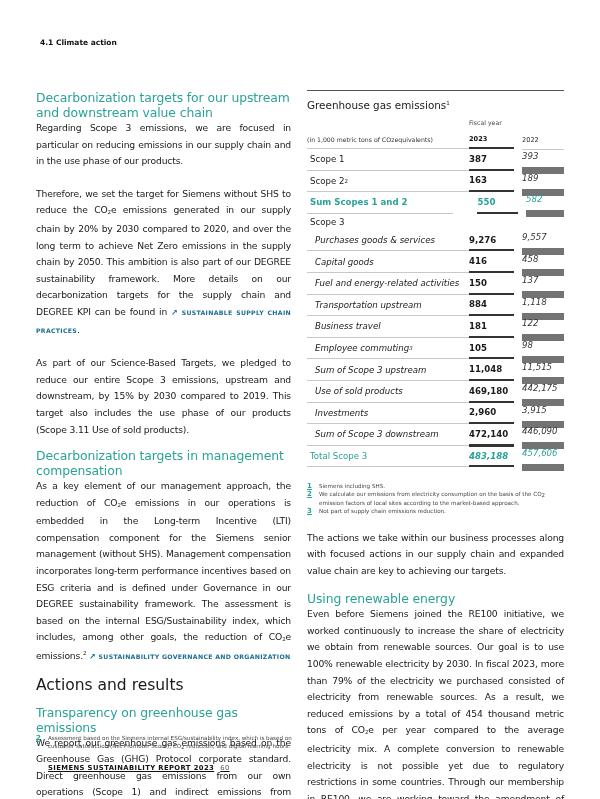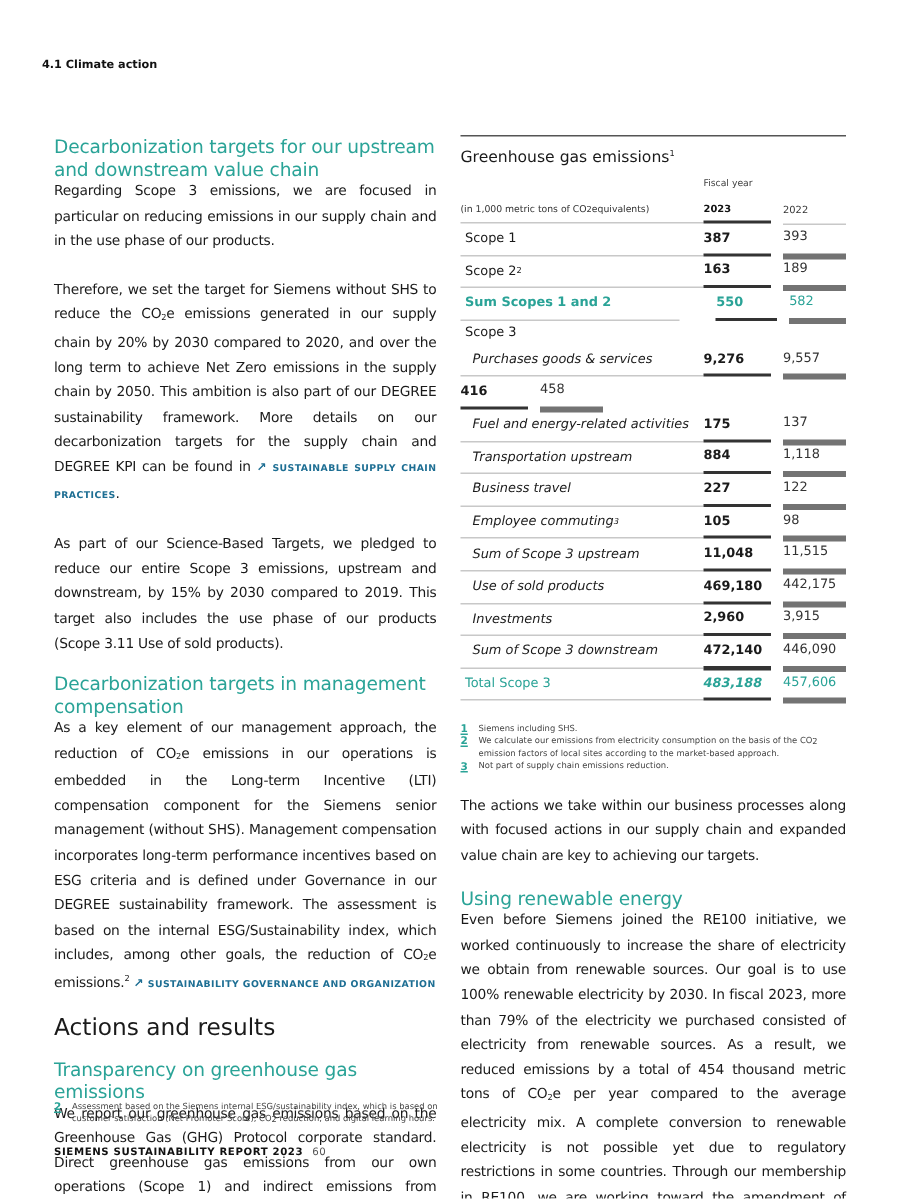--- a/index.html
+++ b/index.html
@@ -1,18 +1,18 @@
 <!DOCTYPE html>
 <html><head>
 <meta charset="utf-8">
 <style>
   html, body { margin: 0; padding: 0; background: #ffffff; }
   body { width: 600px; height: 799px; position: relative; overflow: hidden;
          font-family: "DejaVu Sans", "Liberation Sans", sans-serif; color: #1a1a1a; }
-  .section-label { position: absolute; left: 28px; top: 38px; font-size: 7.5px; font-weight: bold; color: #111; }
+  .section-label { position: absolute; left: 40px; top: 38px; font-size: 7.5px; font-weight: bold; color: #111; }
   .col { position: absolute; }
   .left { left: 36px; top: 90px; width: 255px; }
   .right { left: 307px; top: 90px; width: 257px; }
   h2.sub { font-weight: normal; color: #2aa397; font-size: 12.4px; line-height: 15px; margin: 0; letter-spacing: -0.1px; }
   h2.big { font-weight: normal; font-size: 15.5px; line-height: 19px; margin: 0; color: #1a1a1a; }
   p { margin: 0; font-size: 9.2px; line-height: 16.6px; text-align: justify; letter-spacing: -0.15px; }
   .link { color: #1d6e93; font-size: 6.2px; font-weight: bold; letter-spacing: 0.3px; text-transform: uppercase; }
   .link .arr { font-size: 8px; }
   sub { font-size: 5.5px; vertical-align: -1px; }
   sup { font-size: 5.5px; vertical-align: 4px; line-height: 0; }
@@ -20,41 +20,41 @@
   
   .tbl-wrap { border-top: 1px solid #555; padding-top: 8px; }
   .tbl-title { font-size: 10.4px; color: #1a1a1a; margin-bottom: 8px; }
   .fy-row { display: flex; font-size: 6.2px; color: #444; height: 12px; }
   .row { display: flex; align-items: center; height: 21.6px; font-size: 8.6px; }
   .c1 { width: 162px; padding-left: 0; box-sizing: border-box; }
   .c2 { width: 45px; margin-right: 8px; font-weight: bold; }
   .c3 { width: 42px; color: #333; }
   .row.data .c1 { border-bottom: 1px solid #c8c8c8; height: 100%; display: flex; align-items: center; padding-left: 3px; }
   .row.data .c2 { border-bottom: 2px solid #333; height: 100%; display: flex; align-items: center; box-sizing: border-box; }
-  .row.data .c3 { border-bottom: 4px solid #737373; height: 100%; display: flex; align-items: center; }
+  .row.data .c3 { border-bottom: 7px solid #737373; height: 100%; display: flex; align-items: center; font-style: italic; }
   .row .c1.ital { font-style: italic; padding-left: 8px; }
   .row.hdr { height: 18px; font-size: 6.2px; color: #333; }
   .row.hdr .c1 { border-bottom: 1px solid #c8c8c8; height: 100%; display: flex; align-items: center; }
   .row.hdr .c2 { border-bottom: 2px solid #333; height: 100%; display: flex; align-items: center; box-sizing: border-box; font-weight: bold; color: #111; font-size: 6.6px; }
   .row.hdr .c3 { border-bottom: 1px solid #c8c8c8; height: 100%; display: flex; align-items: center; font-size: 6.6px; }
   .row.sum .c1 { color: #2aa397; font-weight: bold; }
   .row.sum .c2 { color: #2aa397; margin-left: 24px; }
   .row.sum .c3 { color: #2aa397; }
   .row.scope3 { height: 16px; }
   .row.scope3 .c1 { padding-left: 3px; }
   .row.sum3 .c1 { color: #2aa397; font-weight: normal; padding-left: 3px; }
   .row.sum3 .c2 { color: #2aa397; border-top: 1px solid #333; font-style: italic; }
   .row.sum3 .c3 { color: #2aa397; }
 
   .fn { display: flex; font-size: 5.6px; color: #444; line-height: 7.8px; }
   .fn .n { width: 12px; color: #2aa397; font-weight: bold; font-size: 7px; text-decoration: underline; }
   .fn .t { flex: 1; }
 
   .footer-note { position: absolute; left: 36px; top: 735px; width: 260px; }
-  .footer { position: absolute; left: 36px; top: 764px; font-size: 6.8px; font-weight: bold; letter-spacing: 0.4px; color: #111; }
+  .footer { position: absolute; left: 48px; top: 764px; font-size: 6.8px; font-weight: bold; letter-spacing: 0.4px; color: #111; text-decoration: underline; }
   .footer .pg { font-weight: normal; color: #555; margin-left: 6px; }
 </style>
 </head>
 <body>
 
 <div class="section-label">4.1 Climate action</div>
 
 <div class="col left">
   <h2 class="sub">Decarbonization targets for our upstream and downstream value chain</h2>
   <p>Regarding Scope 3 emissions, we are focused in particular on reducing emissions in our supply chain and in the use phase of our products.</p>
@@ -108,36 +108,37 @@
     </div>
     <div class="row scope3">
       <span class="c1">Scope 3</span>
     </div>
     <div class="row data">
       <span class="c1 ital">Purchases goods &amp; services</span>
       <span class="c2">9,276</span>
       <span class="c3">9,557</span>
     </div>
     <div class="row data">
+      <span class="c1 ital">Capital goods</span>
       <span class="c2">416</span>
       <span class="c3">458</span>
     </div>
     <div class="row data">
       <span class="c1 ital">Fuel and energy-related activities</span>
-      <span class="c2">175</span>
+      <span class="c2">150</span>
       <span class="c3">137</span>
     </div>
     <div class="row data">
       <span class="c1 ital">Transportation upstream</span>
       <span class="c2">884</span>
       <span class="c3">1,118</span>
     </div>
     <div class="row data">
       <span class="c1 ital">Business travel</span>
-      <span class="c2">227</span>
+      <span class="c2">181</span>
       <span class="c3">122</span>
     </div>
     <div class="row data">
       <span class="c1 ital">
           <span>Employee commuting</span>
           <sup>3</sup>
         </span>
       <span class="c2">105</span>
       <span class="c3">98</span>
     </div>

